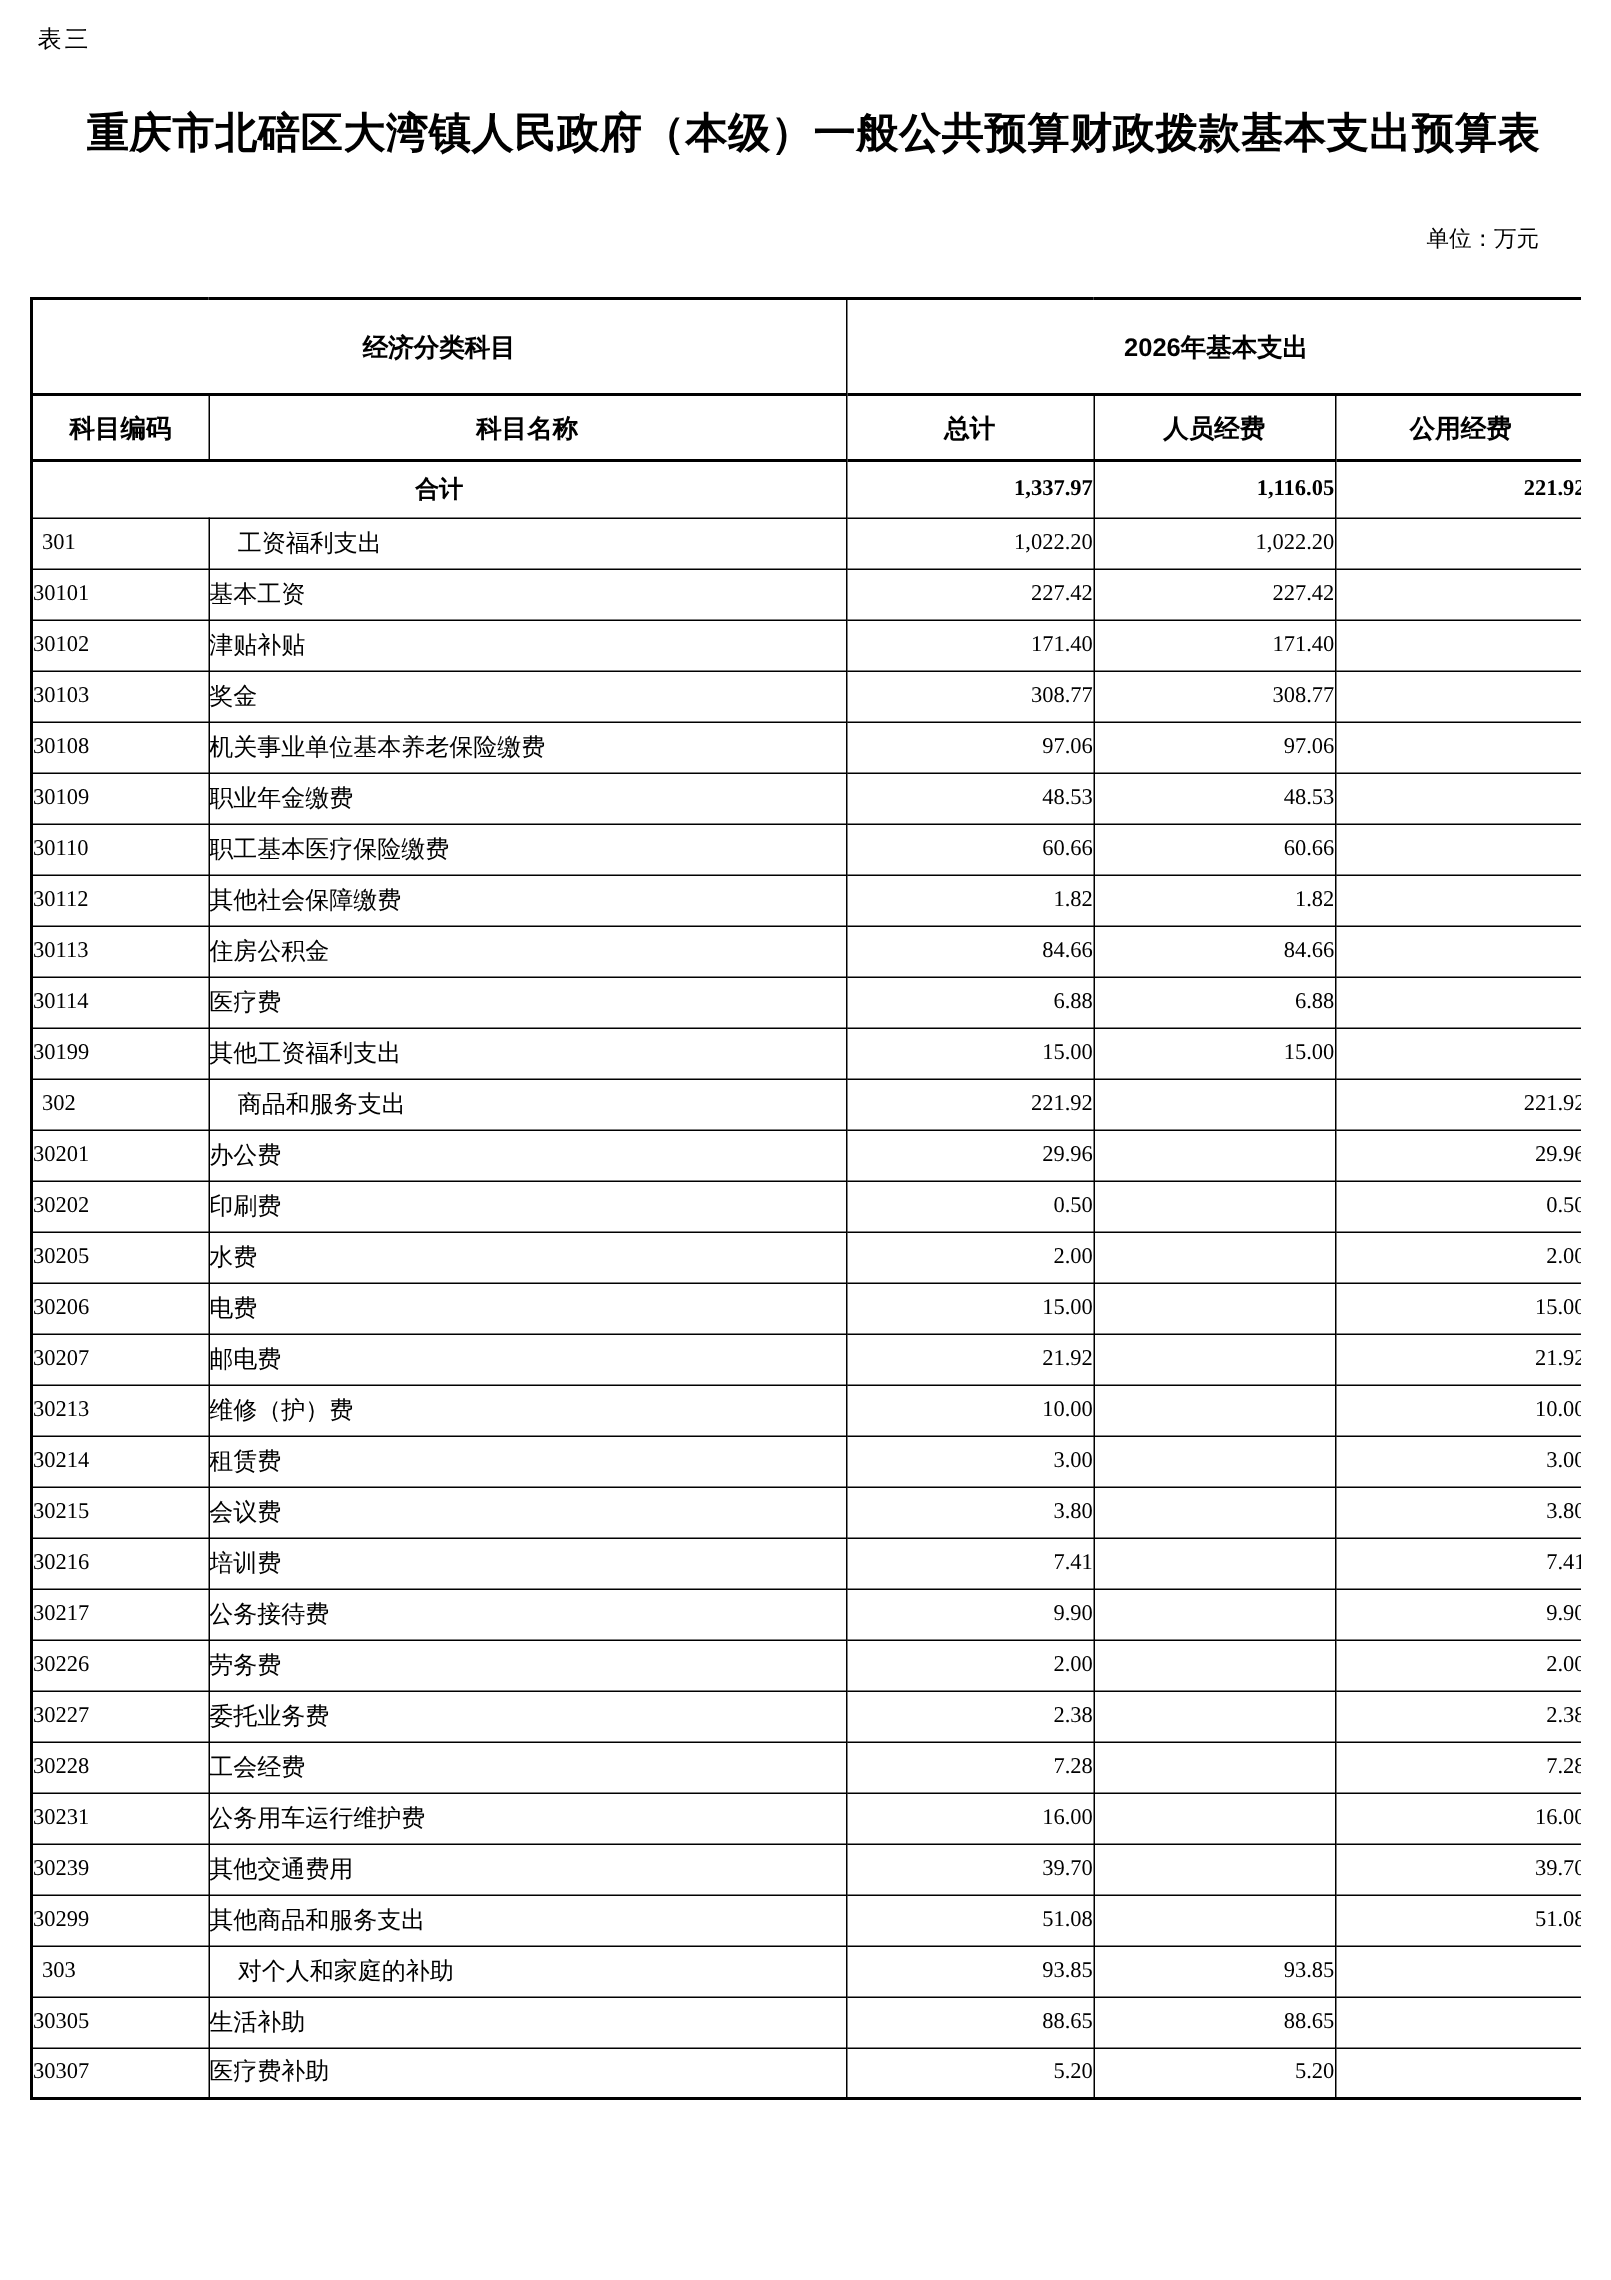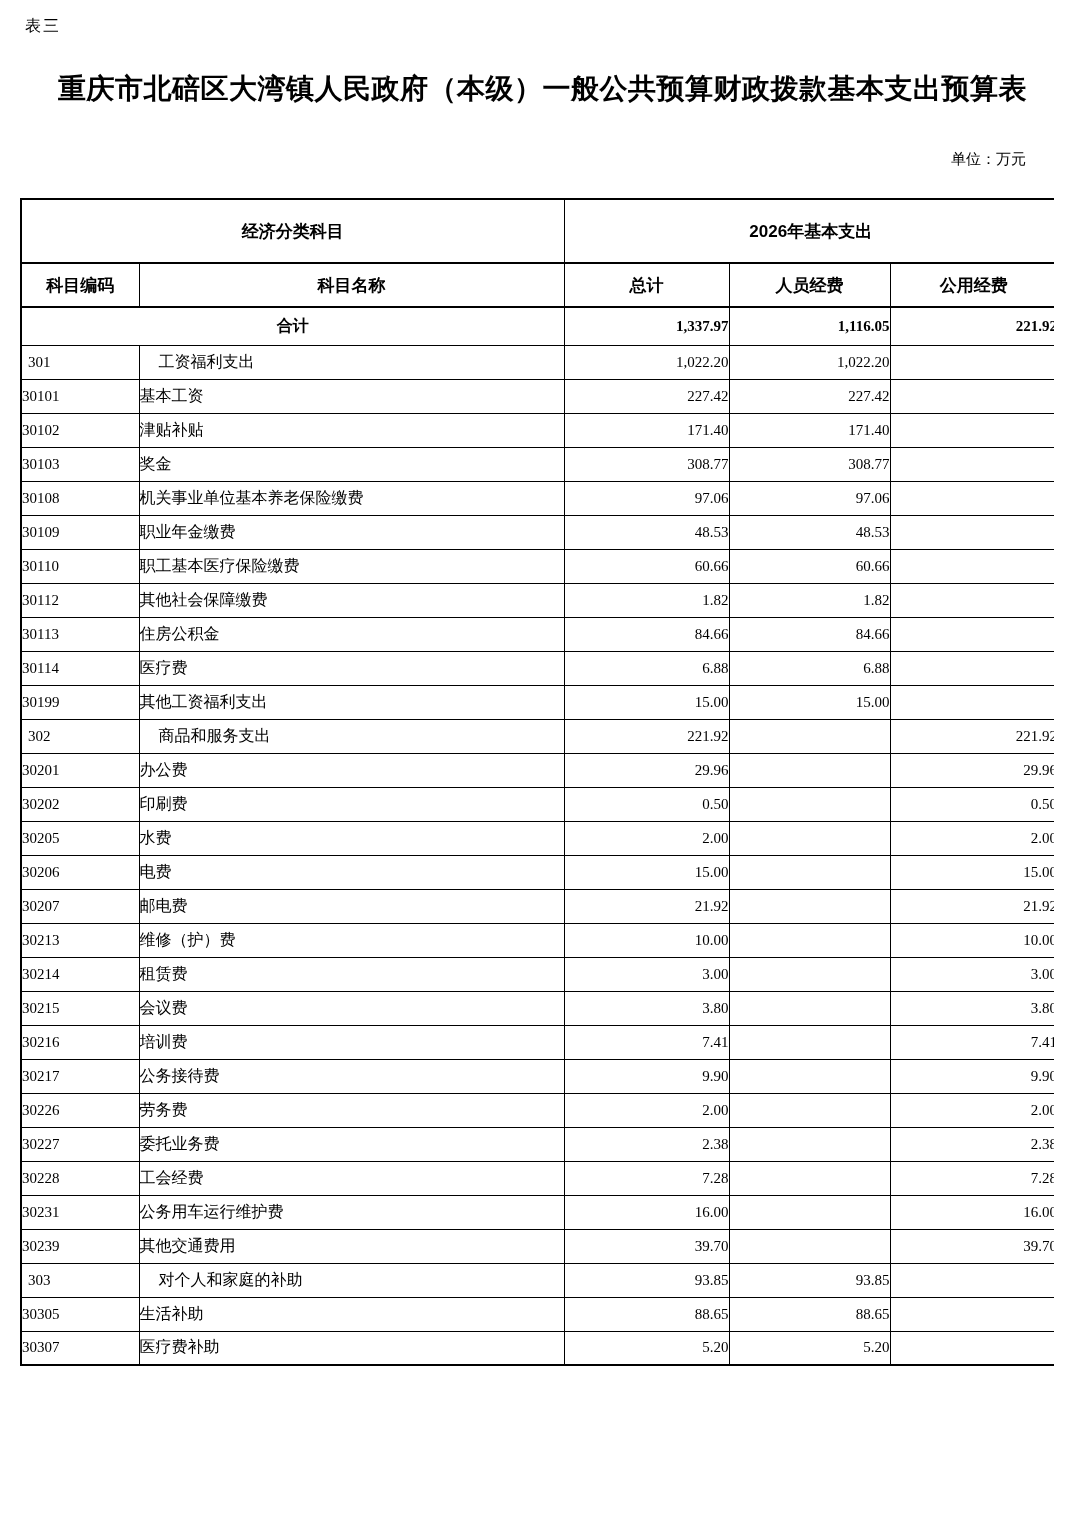--- a/index.html
+++ b/index.html
@@ -314,20 +314,27 @@
           <td class="col-num"></td>
           <td class="col-num">16.00</td>
         </tr>
         <tr class="body-row">
           <td class="col-code">30239</td>
           <td class="col-name">其他交通费用</td>
           <td class="col-num">39.70</td>
           <td class="col-num"></td>
           <td class="col-num">39.70</td>
         </tr>
+        <tr class="body-row">
+          <td class="col-code">30299</td>
+          <td class="col-name">其他商品和服务支出</td>
+          <td class="col-num">51.08</td>
+          <td class="col-num"></td>
+          <td class="col-num">51.08</td>
+        </tr>
         <tr class="body-row cat">
           <td class="col-code">303</td>
           <td class="col-name">对个人和家庭的补助</td>
           <td class="col-num">93.85</td>
           <td class="col-num">93.85</td>
           <td class="col-num"></td>
         </tr>
         <tr class="body-row">
           <td class="col-code">30305</td>
           <td class="col-name">生活补助</td>

